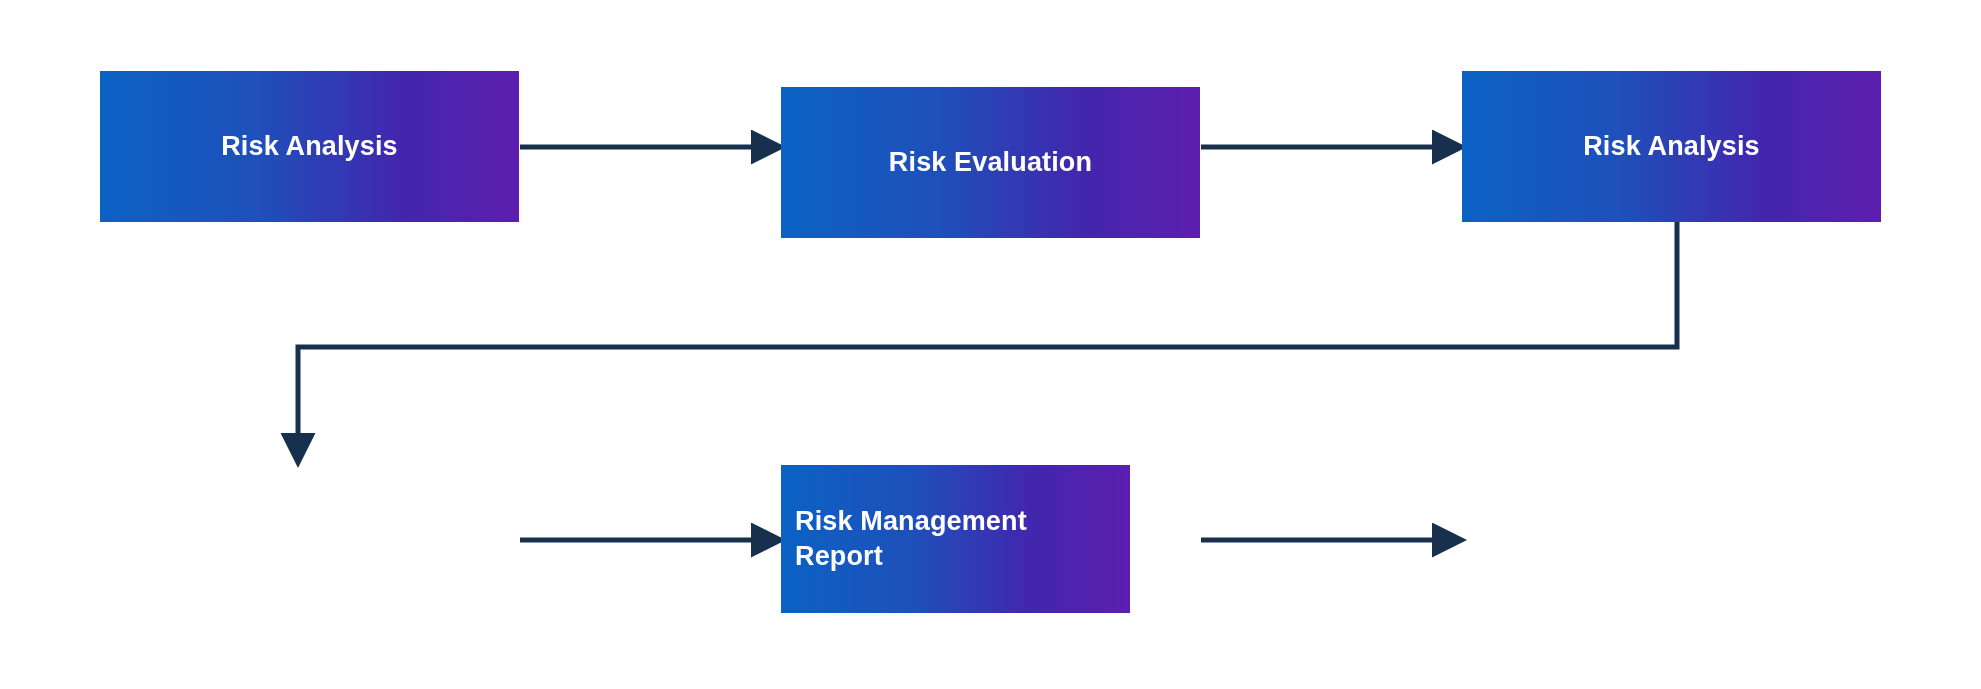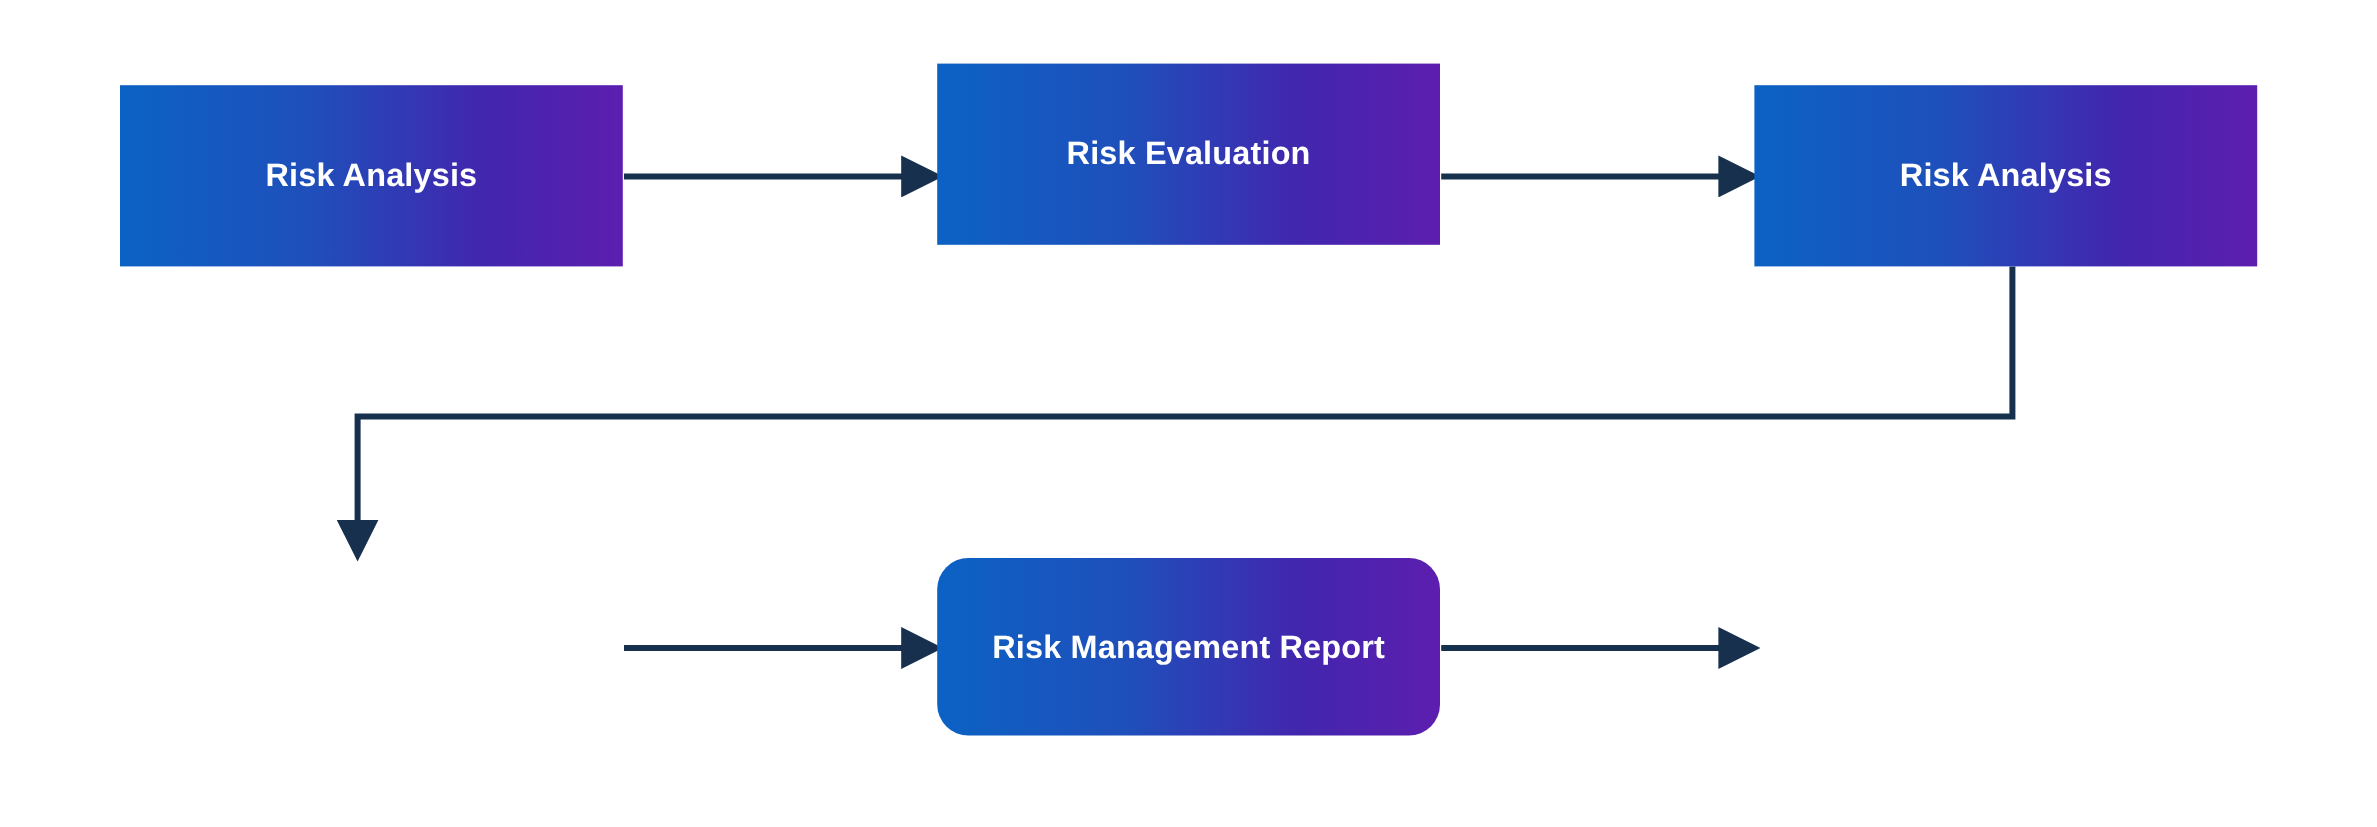--- a/index.html
+++ b/index.html
@@ -42,25 +42,25 @@
     letter-spacing: 0.15px;
     padding: 0 14px;
     background-image: linear-gradient(90deg, #0b62c4 0%, #1f4fbb 38%, #4226ae 72%, #5d1eaf 100%);
   }
   .node .node-label {
     display: block;
     white-space: pre-line;
   }
   
   #node-risk-analysis   { left: 100px; top: 71px; width: 419px; height: 151px; }
-  #node-risk-evaluation { left: 781px; top: 53px; width: 419px; height: 151px; }
+  #node-risk-evaluation { left: 781px; top: 87px; width: 419px; height: 151px; }
   #node-risk-control    { left: 1462px; top: 71px; width: 419px; height: 151px; }
   
   #node-residual-risk       { left: 100px; top: 465px; width: 419px; height: 148px; }
-  #node-risk-mgmt-report    { left: 781px; top: 465px; width: 419px; height: 148px; border-radius: 26px; }
+  #node-risk-mgmt-report    { left: 781px; top: 465px; width: 349px; height: 148px; }
   #node-production-info     { left: 1462px; top: 465px; width: 419px; height: 148px; }
 </style>
 </head>
 <body>
 
 <div id="diagram">
 
   <svg id="connector-layer" viewBox="0 0 1981 689" width="1981" height="689" xmlns="http://www.w3.org/2000/svg">
     <defs>
       <marker id="arrowhead-right" markerWidth="7" markerHeight="7" refX="0.2" refY="3.5" orient="auto" markerUnits="strokeWidth">

